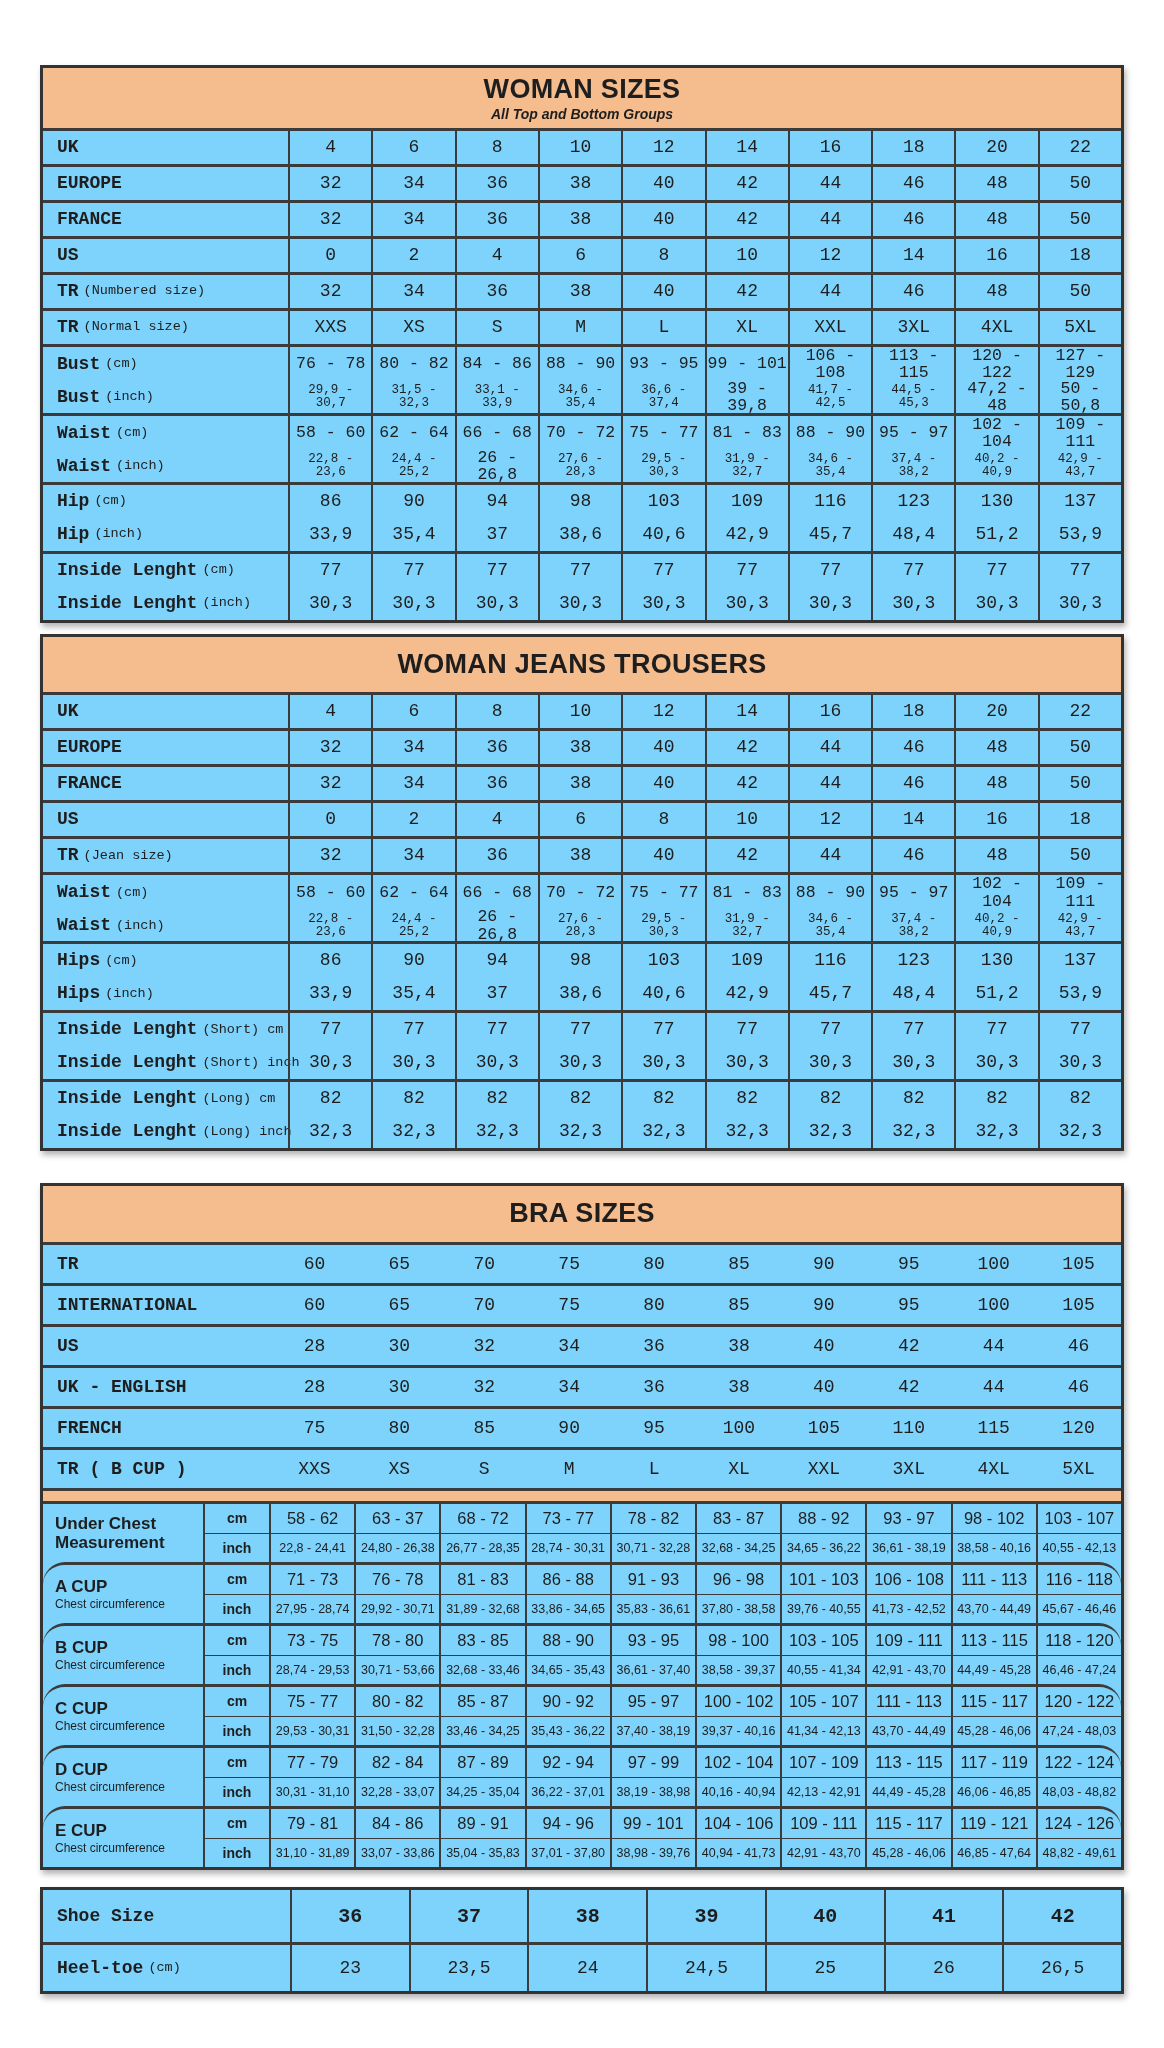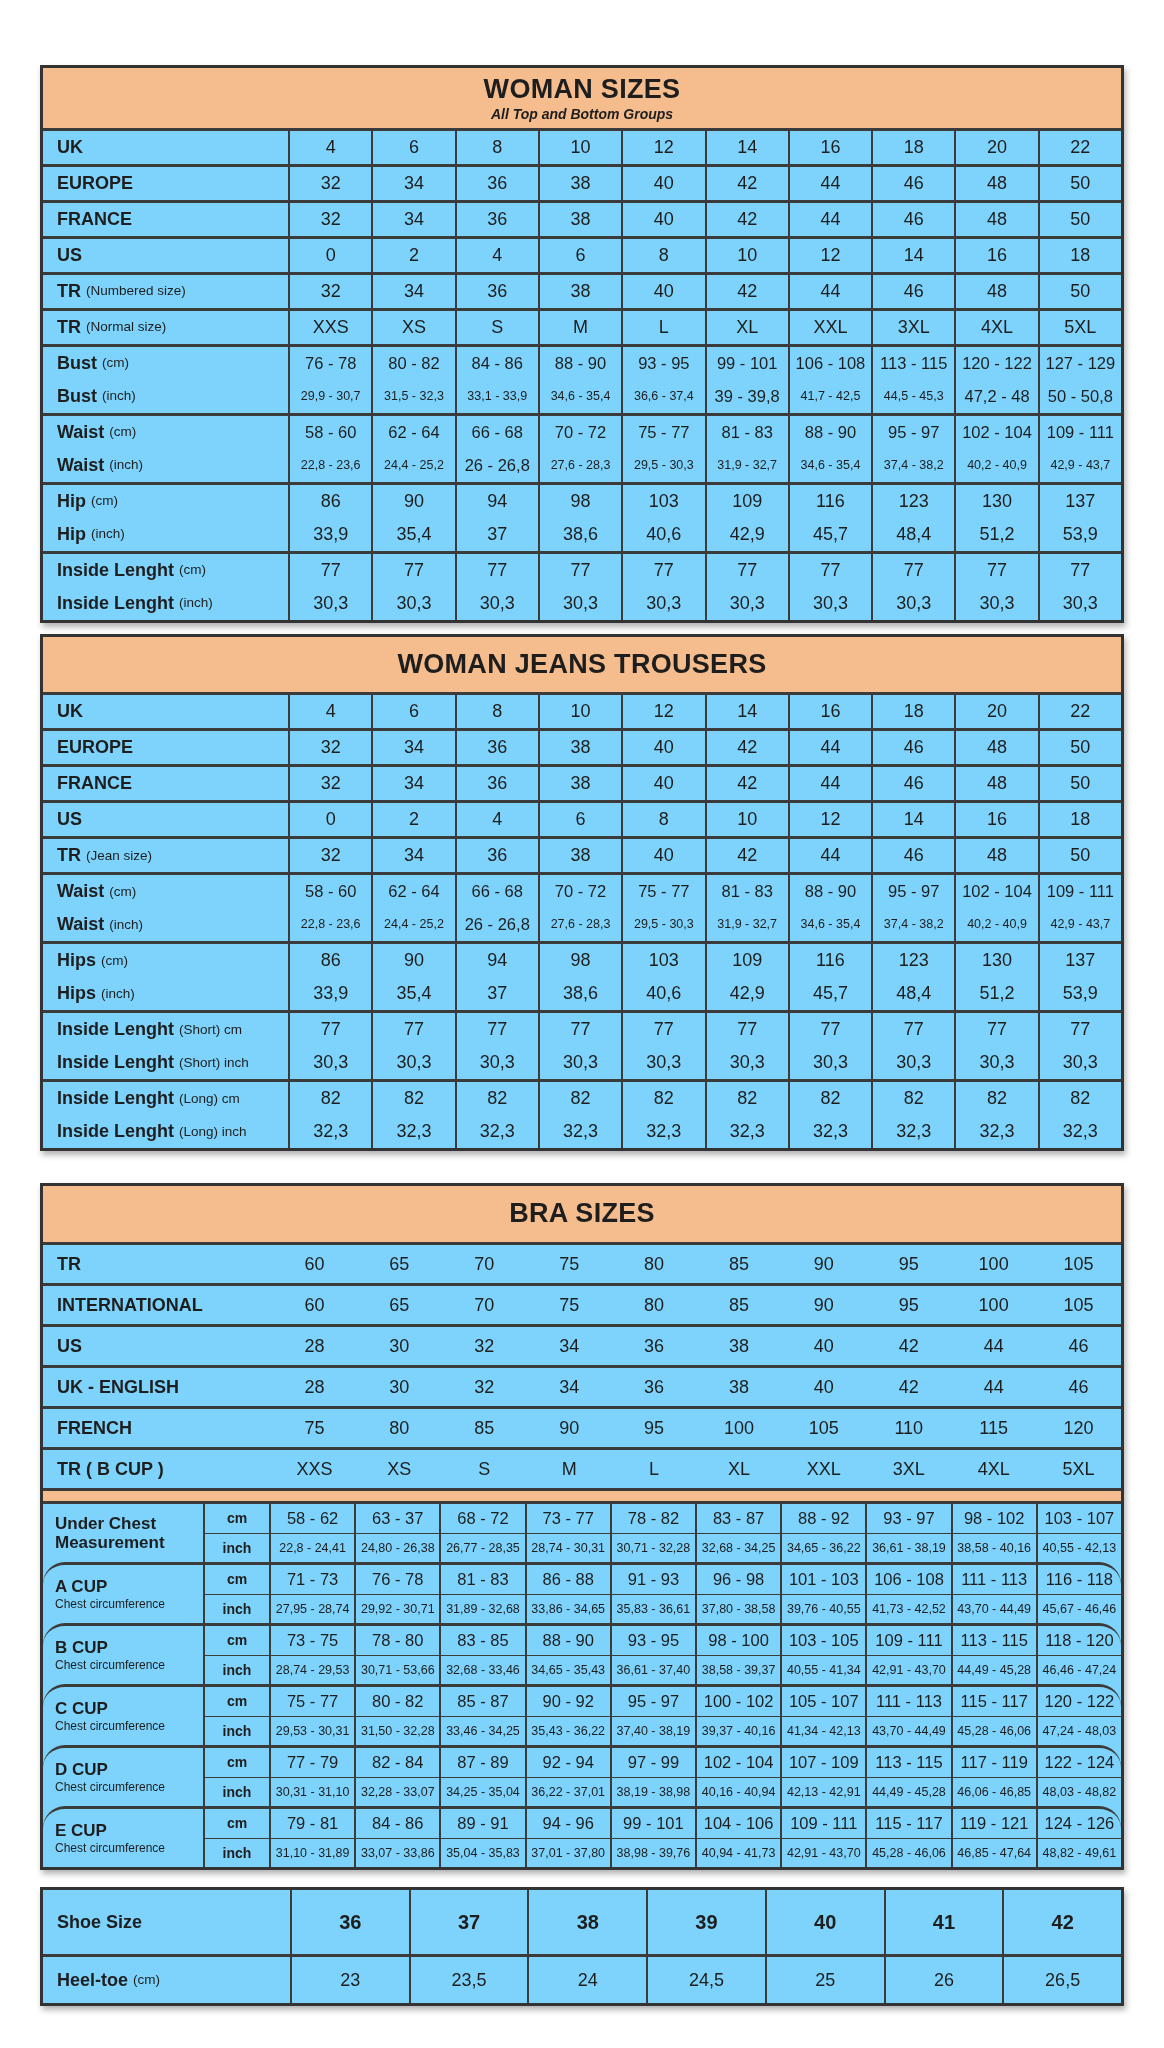--- a/index.html
+++ b/index.html
@@ -16,26 +16,26 @@
   .size-table{border:3px solid var(--outer);background:#7dd3fc;box-shadow:2px 4px 6px rgba(0,0,0,.30);}
   .size-table + .size-table{margin-top:11px;}
   .t3{margin-top:32px !important;}
   .t4{margin-top:17px !important;}
 
   .thead{background:var(--accent);border-bottom:3px solid var(--line);text-align:center;padding:7px 0 6px 0;}
   .t-title{font-size:27px;font-weight:bold;letter-spacing:.3px;line-height:1.1;}
   .t-subtitle{font-size:14px;font-weight:bold;margin-top:1px;font-style:italic;}
   .t2 .thead,.t3 .thead,.t4 .thead{padding:13px 0;}
 
-  .t-group{border-top:3px solid var(--line);}
+  .t-group{border-top:3px solid var(--line);font-family:Liberation Mono, monospace;}
   .tbody > .t-group:first-child{border-top:none;}
 
   .t-row{display:grid;grid-template-columns:245px repeat(10,1fr);align-items:stretch;height:33px;}
   .t4 .t-row{grid-template-columns:247px repeat(7,1fr);}
-  .t4 .t-group:nth-child(1) .t-row{height:64px;}
+  .t4 .t-group:nth-child(1) .t-row{height:52px;}
   .t4 .t-group:nth-child(2) .t-row{height:46px;}
   .t3 .plain .t-row{grid-template-columns:229px repeat(10,1fr);height:38px;}
 
   .cell{display:flex;align-items:center;justify-content:center;text-align:center;line-height:1.05;}
   .t-row .cell + .cell{border-left:2px solid var(--line);}
   .plain .t-row .cell + .cell{border-left:none;}
 
   .lab{justify-content:flex-start;padding-left:14px;text-align:left;}
   .lab-main{font-weight:bold;font-size:18px;white-space:nowrap;}
   .lab-sub{font-size:13.5px;font-weight:normal;margin-left:5px;white-space:nowrap;}

